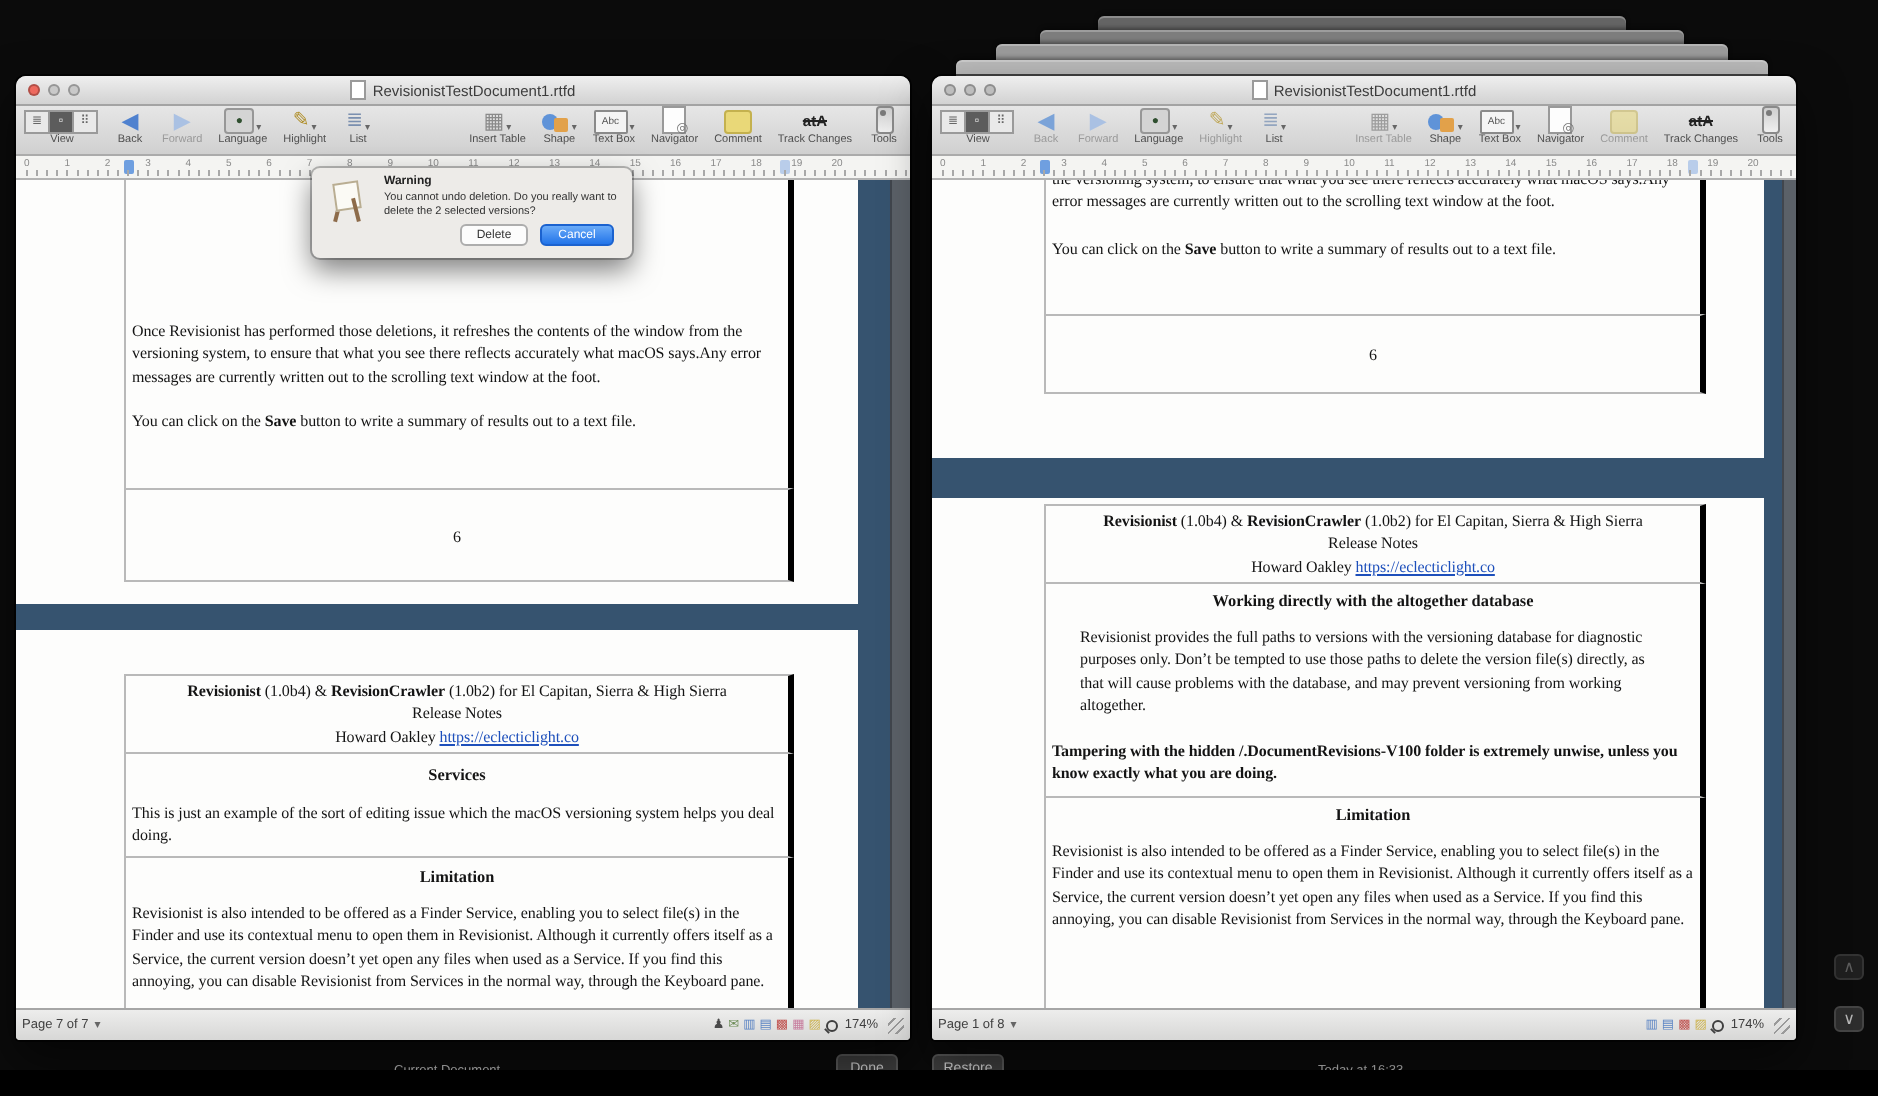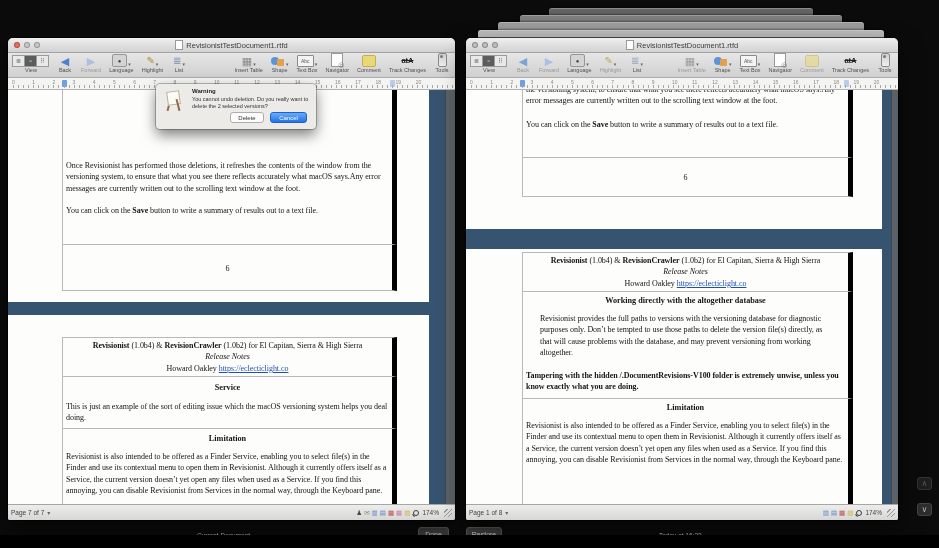--- a/index.html
+++ b/index.html
@@ -44,23 +44,23 @@
         background:repeating-linear-gradient(90deg,#a8a8a8 0,#a8a8a8 1px,transparent 1px,transparent 5.05px);}
   .ruler-nums{position:absolute;left:4px;top:1px;display:flex;}
   .ruler-num{width:20.2px;font-size:5px;color:#8a8a8a;line-height:6px;flex:0 0 auto;}
   .rmark{position:absolute;width:5px;height:7px;top:2px;background:#6f9fe0;border-radius:1px;}
   .rmark.dim{background:#b9cdea;}
   
   .viewport{flex:1 1 auto;background:#36536f;position:relative;overflow:hidden;}
   .page{position:absolute;left:0;background:#fdfdfc;}
   .scrollstrip{position:absolute;right:0;top:0;bottom:0;width:9px;background:#5b6168;border-left:1px solid #41464d;}
   .doc{font-family:"Liberation Serif",serif;color:#141414;}
-  .cell{position:absolute;box-sizing:border-box;border-left:1px solid #b9b9b9;border-right:5px solid #000000;}
+  .cell{position:absolute;box-sizing:border-box;border-left:1px solid #b9b9b9;border-right:3px solid #000000;}
   .para{font-size:8px;line-height:11.4px;letter-spacing:-0.05px;margin:0;}
-  .b{font-weight:bold;} .it{font-style:italic;}
+  .b{font-weight:bold;} .it{}
   .center{text-align:center;}
   .dochead{font-size:8.2px;font-weight:bold;text-align:center;margin:0;}
   .link{color:#1d4fbb;text-decoration:underline;}
   .pagenum{font-size:8px;text-align:center;}
   .clipwrap{overflow:hidden;}
   
   .statusbar{height:15px;background:linear-gradient(#ededec,#d7d7d6);border-top:1px solid #a6a6a6;
              display:flex;align-items:center;justify-content:space-between;padding:0 3px;font-size:6.5px;color:#3f3f3f;flex:0 0 auto;
              border-radius:0 0 2px 2px;}
   .sb-left{display:flex;align-items:center;gap:2px;}
@@ -253,21 +253,21 @@
         </div>
       </div>
 
       <div class="page" style="top:225px;width:421px;height:194px;">
         <div class="cell" style="left:54px;top:22px;width:335px;height:40px;border-top:1px solid #b9b9b9;border-bottom:1px solid #b9b9b9;">
           <p class="para center" style="margin-top:2px;"><span class="b">Revisionist</span><span> (1.0b4) &amp; </span><span class="b">RevisionCrawler</span><span> (1.0b2) for El Capitan, Sierra &amp; High Sierra</span></p>
           <p class="para center it">Release Notes</p>
           <p class="para center"><span>Howard Oakley </span><span class="link">https://eclecticlight.co</span></p>
         </div>
         <div class="cell" style="left:54px;top:62px;width:335px;height:52px;border-bottom:1px solid #b9b9b9;">
-          <p class="dochead" style="margin-top:6px;">Service</p>
+          <p class="dochead" style="margin-top:6px;">Services</p>
           <p class="para" style="margin:9px 3px 0;">This is just an example of the sort of editing issue which the macOS versioning system helps you deal doing.</p>
         </div>
         <div class="cell" style="left:54px;top:114px;width:335px;height:80px;">
           <p class="dochead" style="margin-top:5px;">Limitation</p>
           <p class="para" style="margin:8px 3px 0;">Revisionist is also intended to be offered as a Finder Service, enabling you to select file(s) in the Finder and use its contextual menu to open them in Revisionist. Although it currently offers itself as a Service, the current version doesn’t yet open any files when used as a Service. If you find this annoying, you can disable Revisionist from Services in the normal way, through the Keyboard pane.</p>
         </div>
       </div>
       <div class="scrollstrip"></div>
     </div>
 

